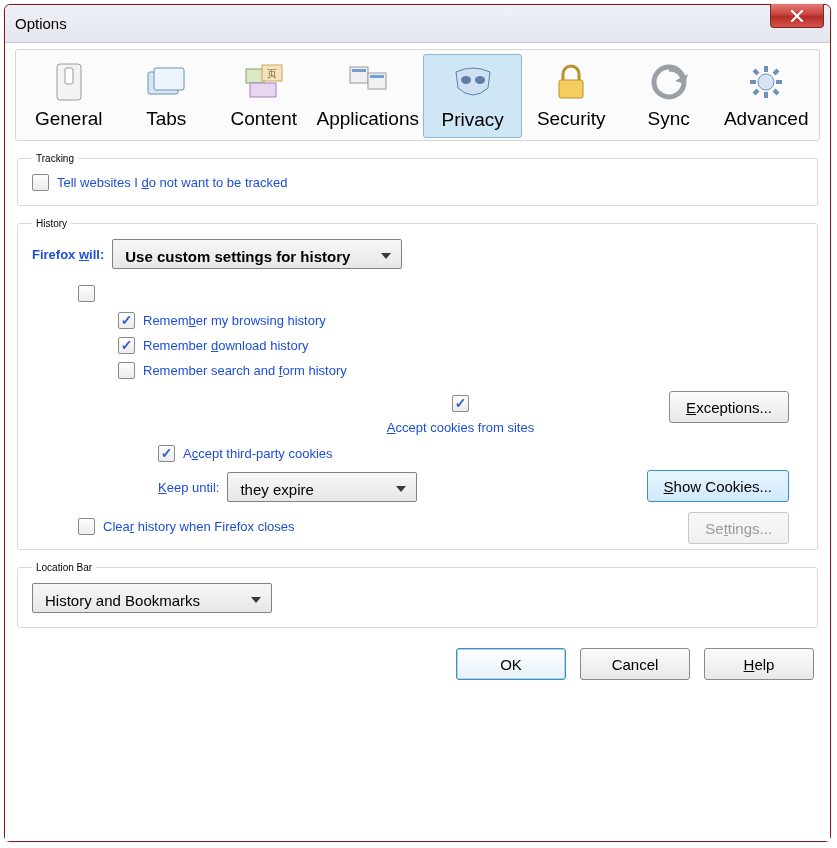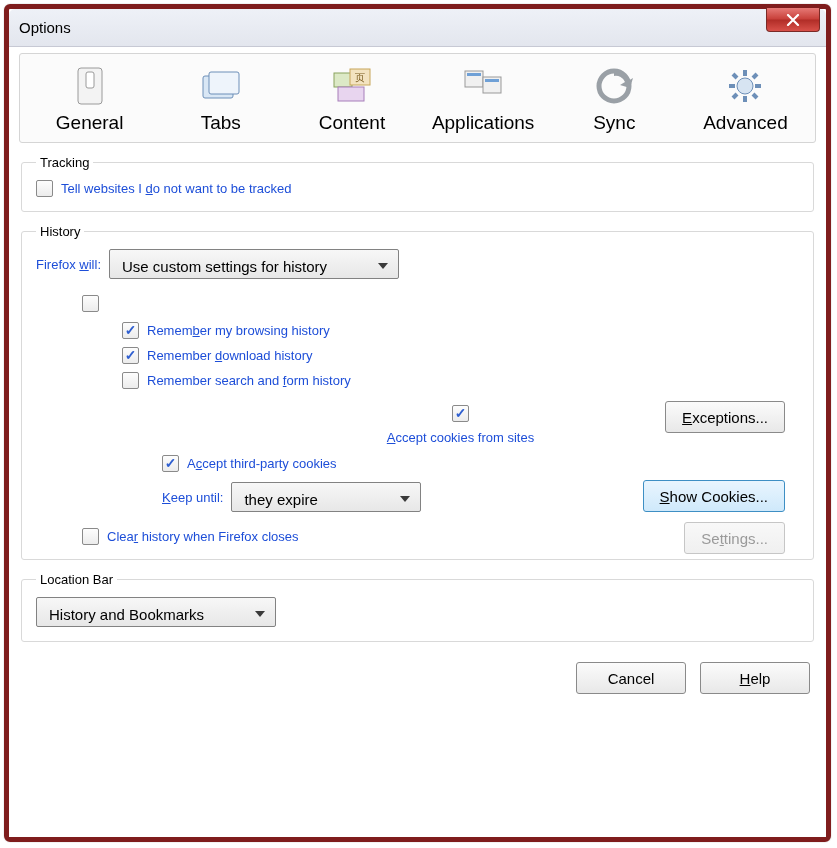--- a/index.html
+++ b/index.html
@@ -9,21 +9,21 @@
     font-size: 14px;
     background: #fff;
     width: 837px;
     height: 848px;
     overflow: hidden;
   }
   .win {
     width: 827px;
     height: 838px;
     margin: 4px;
-    border: 5px solid #7f1d1d;
+    border: 1px solid #7f1d1d;
     border-radius: 6px;
     background: #fff;
     position: relative;
     box-shadow: 0 0 0 1px rgba(0,0,0,0.05);
     display: flex;
     flex-direction: column;
   }
   .titlebar {
     height: 38px;
     background: linear-gradient(#eef1f7, #e3e6ee);
@@ -85,21 +85,21 @@
 
   fieldset.group {
     border: 1px solid #d9d9d9;
     border-radius: 3px;
     margin: 12px 2px 0 2px;
     padding: 10px 14px 14px 14px;
   }
   fieldset.group > legend {
     padding: 0 4px;
     color: #000;
-    font-size: 13px;
+    font-size: 10px;
   }
   .row { display: flex; align-items: center; gap: 8px; }
   .cb {
     width: 17px; height: 17px;
     display: inline-flex; align-items: center; justify-content: center;
     border: 1px solid #8a8a8a;
     background: linear-gradient(#fdfdfd,#ececec);
     border-radius: 2px;
     flex: 0 0 17px;
   }
@@ -205,20 +205,39 @@
       <div class="tab">
         <span class="icon-slot">
           <svg width="44" height="38" viewBox="0 0 44 38">
               <rect x="4" y="4" width="18" height="16" fill="#f0f0f0" stroke="#999"></rect>
               <rect x="22" y="10" width="18" height="16" fill="#f0f0f0" stroke="#999"></rect>
               <rect x="6" y="6" width="14" height="3" fill="#6fa0d6"></rect>
               <rect x="24" y="12" width="14" height="3" fill="#6fa0d6"></rect>
             </svg>
         </span>
         <span class="tab-label">Applications</span>
+      </div>
+      <div class="tab active">
+        <span class="icon-slot">
+          <svg width="42" height="38" viewBox="0 0 42 38">
+              <path d="M4 8 Q21 0 38 8 L36 24 Q21 38 6 24 Z" fill="#cfe0f2" stroke="#5c7fa8"></path>
+              <ellipse cx="14" cy="16" rx="5" ry="4" fill="#5c7fa8"></ellipse>
+              <ellipse cx="28" cy="16" rx="5" ry="4" fill="#5c7fa8"></ellipse>
+            </svg>
+        </span>
+        <span class="tab-label">Privacy</span>
+      </div>
+      <div class="tab">
+        <span class="icon-slot">
+          <svg width="36" height="40" viewBox="0 0 36 40">
+              <rect x="6" y="18" width="24" height="18" rx="2" fill="#f3ce5e" stroke="#b8922a"></rect>
+              <path d="M10 18 v-6 a8 8 0 0 1 16 0 v6" fill="none" stroke="#b8922a" stroke-width="3"></path>
+            </svg>
+        </span>
+        <span class="tab-label">Security</span>
       </div>
       <div class="tab">
         <span class="icon-slot">
           <svg width="40" height="40" viewBox="0 0 40 40">
               <circle cx="20" cy="20" r="15" fill="none" stroke="#9aa0a6" stroke-width="5"></circle>
               <path d="M20 5 a15 15 0 0 1 14 10 l5 -3 -3 10 -10 -3 5 -3 a10 10 0 0 0 -11 -6 z" fill="#9aa0a6"></path>
             </svg>
         </span>
         <span class="tab-label">Sync</span>
       </div>
@@ -246,21 +265,21 @@
       <legend>Tracking</legend>
       <div class="row">
         <span class="cb"></span>
         <span class="lbl"><span>Tell websites I </span><span class="ul">d</span><span>o not want to be tracked</span></span>
       </div>
     </fieldset>
 
     <fieldset class="group rel">
       <legend>History</legend>
 
-      <div class="row" style="margin-bottom:16px;">
+      <div class="row" style="margin-bottom:16px;font-weight:bold;">
         <span class="lbl"><span>Firefox </span><span class="ul">w</span><span>ill:</span></span>
         <span class="dropdown" style="min-width:290px;">
           <span class="dd-text">Use custom settings for history</span>
           <span style="flex:1"></span>
           <span class="dd-arrow"></span>
         </span>
       </div>
 
       <div class="vstack history-body">
         <div class="row indent1">
@@ -326,20 +345,21 @@
       <div class="row">
         <span class="dropdown" style="min-width:240px;">
           <span class="dd-text">History and Bookmarks</span>
           <span style="flex:1"></span>
           <span class="dd-arrow"></span>
         </span>
       </div>
     </fieldset>
 
     <div class="footer">
+      <span class="btn primary" style="min-width:110px;">OK</span>
       <span class="btn" style="min-width:110px;">Cancel</span>
       <span class="btn" style="min-width:110px;">
           <span class="ul">H</span>
           <span>elp</span>
         </span>
     </div>
   </div>
 </div>
 
 </body></html>

